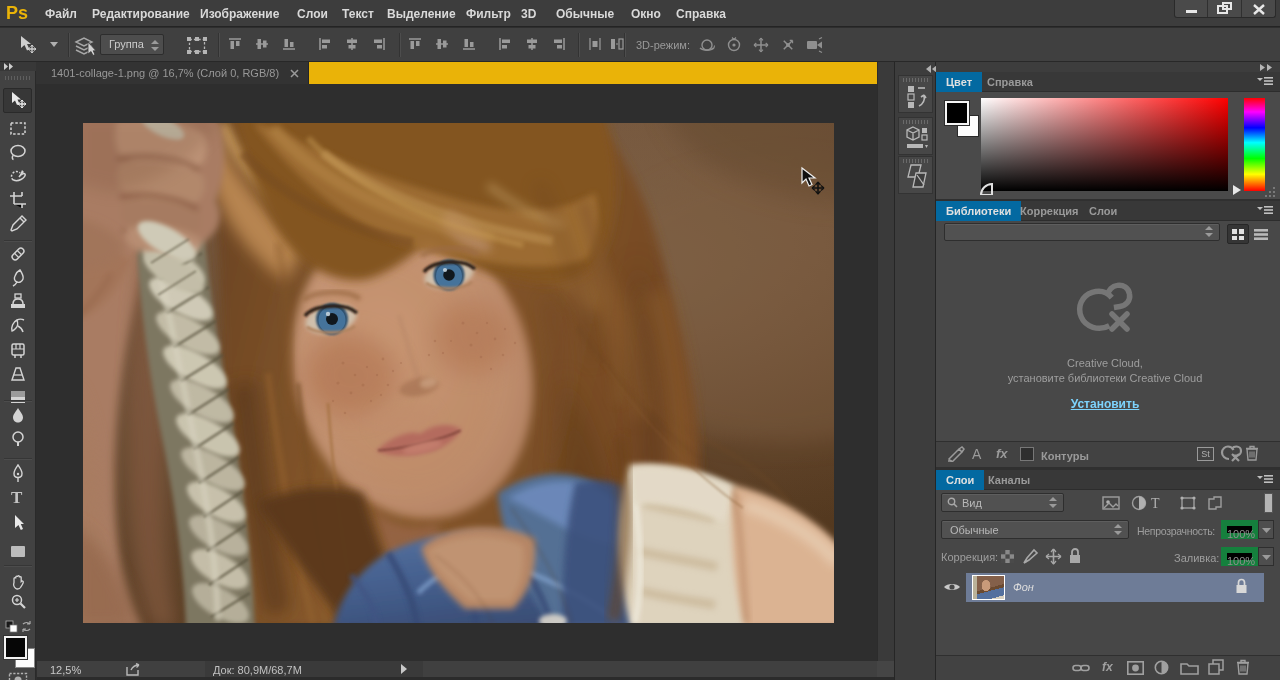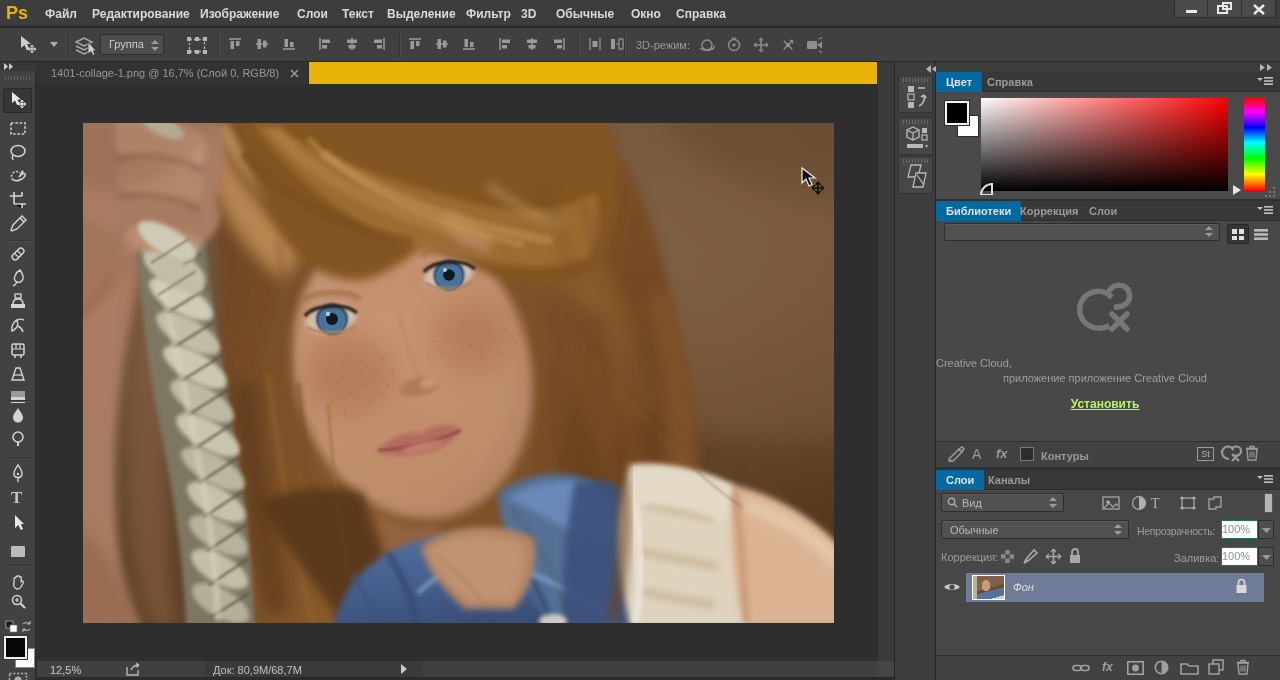--- a/index.html
+++ b/index.html
@@ -52,21 +52,21 @@
   
   #rpanel { left:936px; top:62px; width:344px; height:618px; background:#464646; }
   .phead { left:0; width:344px; height:20px; background:#383838; border-bottom:1px solid #2d2d2d;}
   .ptab { height:20px; font-size:11px; line-height:20px; padding:0 10px; color:#9a9a9a; font-weight:bold; }
   .ptab.on { background:#0369a1; color:#e0e0e0; }
   .pmenu { right:6px; top:4px; width:18px; color:#b5b5b5; font-size:10px; }
 
   
   .cpbody { background:#4a4a4a; }
   .ddbox { background:#515151; border:1px solid #2e2e2e; border-radius:2px; box-shadow:inset 0 1px 0 #5e5e5e; }
-  .valbox { background:#ffffff; border:1px solid #15803d; color:#8f8f8f; font-size:11px; }
+  .valbox { background:#000000; border:6px solid #15803d; color:#8f8f8f; font-size:11px; }
   .lbl { color:#9e9e9e; font-size:11px; }
   .layer-sel { background:#6e7c97; }
 </style>
 </head>
 <body>
 <div id="app">
 
   <div id="menubar">
     <span id="pslogo">Ps</span>
     <span class="menuitem" style="left:45px">Файл</span>
@@ -767,23 +767,23 @@
 
     <svg style="left:138px;top:219px" width="64" height="58" viewBox="0 0 64 58">
       <g fill="none" stroke="#767676" stroke-width="5.5" transform="rotate(-18 32 28)">
         <path d="M30,45 C18,47 7,39 6,28 C5,17 13,8 24,8 C32,8 38,12 41,19"></path>
         <path d="M38,15 C40,11 45,8 50,9 C56,10 60,15 59,21 C58,28 52,31 46,30 L40,29"></path>
       </g>
       <g stroke="#767676" stroke-width="5.5" stroke-linecap="round">
           <path d="M38,33 L53,48 M53,33 L38,48"></path>
         </g>
     </svg>
-    <div class="lbl" style="left:0;top:295px;width:338px;">Creative Cloud,</div>
-    <div class="lbl" style="left:0;top:310px;width:338px;text-align:center">приложение приложение Creative Cloud</div>
-    <div style="left:0;top:335px;width:338px;text-align:center;color:#bef264;font-size:12px;font-weight:bold;text-decoration:underline">Установить</div>
+    <div class="lbl" style="left:0;top:295px;width:338px;text-align:center">Creative Cloud,</div>
+    <div class="lbl" style="left:0;top:310px;width:338px;text-align:center">установите библиотеки Creative Cloud</div>
+    <div style="left:0;top:335px;width:338px;text-align:center;color:#7dd3fc;font-size:12px;font-weight:bold;text-decoration:underline">Установить</div>
 
     <div style="left:0;top:379px;width:344px;height:26px;background:#424242;border-top:1px solid #2f2f2f"></div>
     <svg style="left:10px;top:384px" width="20" height="16" viewBox="0 0 20 16">
         <path d="M3,13 L13,3 L16,6 L6,16 Z M13,3 L16,1 L18,3 L16,6 Z" fill="none" stroke="#9a9a9a" stroke-width="1.5"></path>
         <path d="M2,15 L6,15" stroke="#9a9a9a" stroke-width="1.5"></path>
       </svg>
     <div style="left:36px;top:384px;color:#9a9a9a;font-size:14px;">А</div>
     <div style="left:60px;top:384px;color:#9a9a9a;font-size:13px;font-style:italic;font-weight:bold">fx</div>
     <div style="left:84px;top:385px;width:14px;height:14px;background:#2e2e2e;border:1px solid #777"></div>
     <div style="left:261px;top:385px;width:17px;height:14px;border:1px solid #9a9a9a;color:#b0b0b0;font-size:9px;text-align:center;line-height:13px">St</div>

